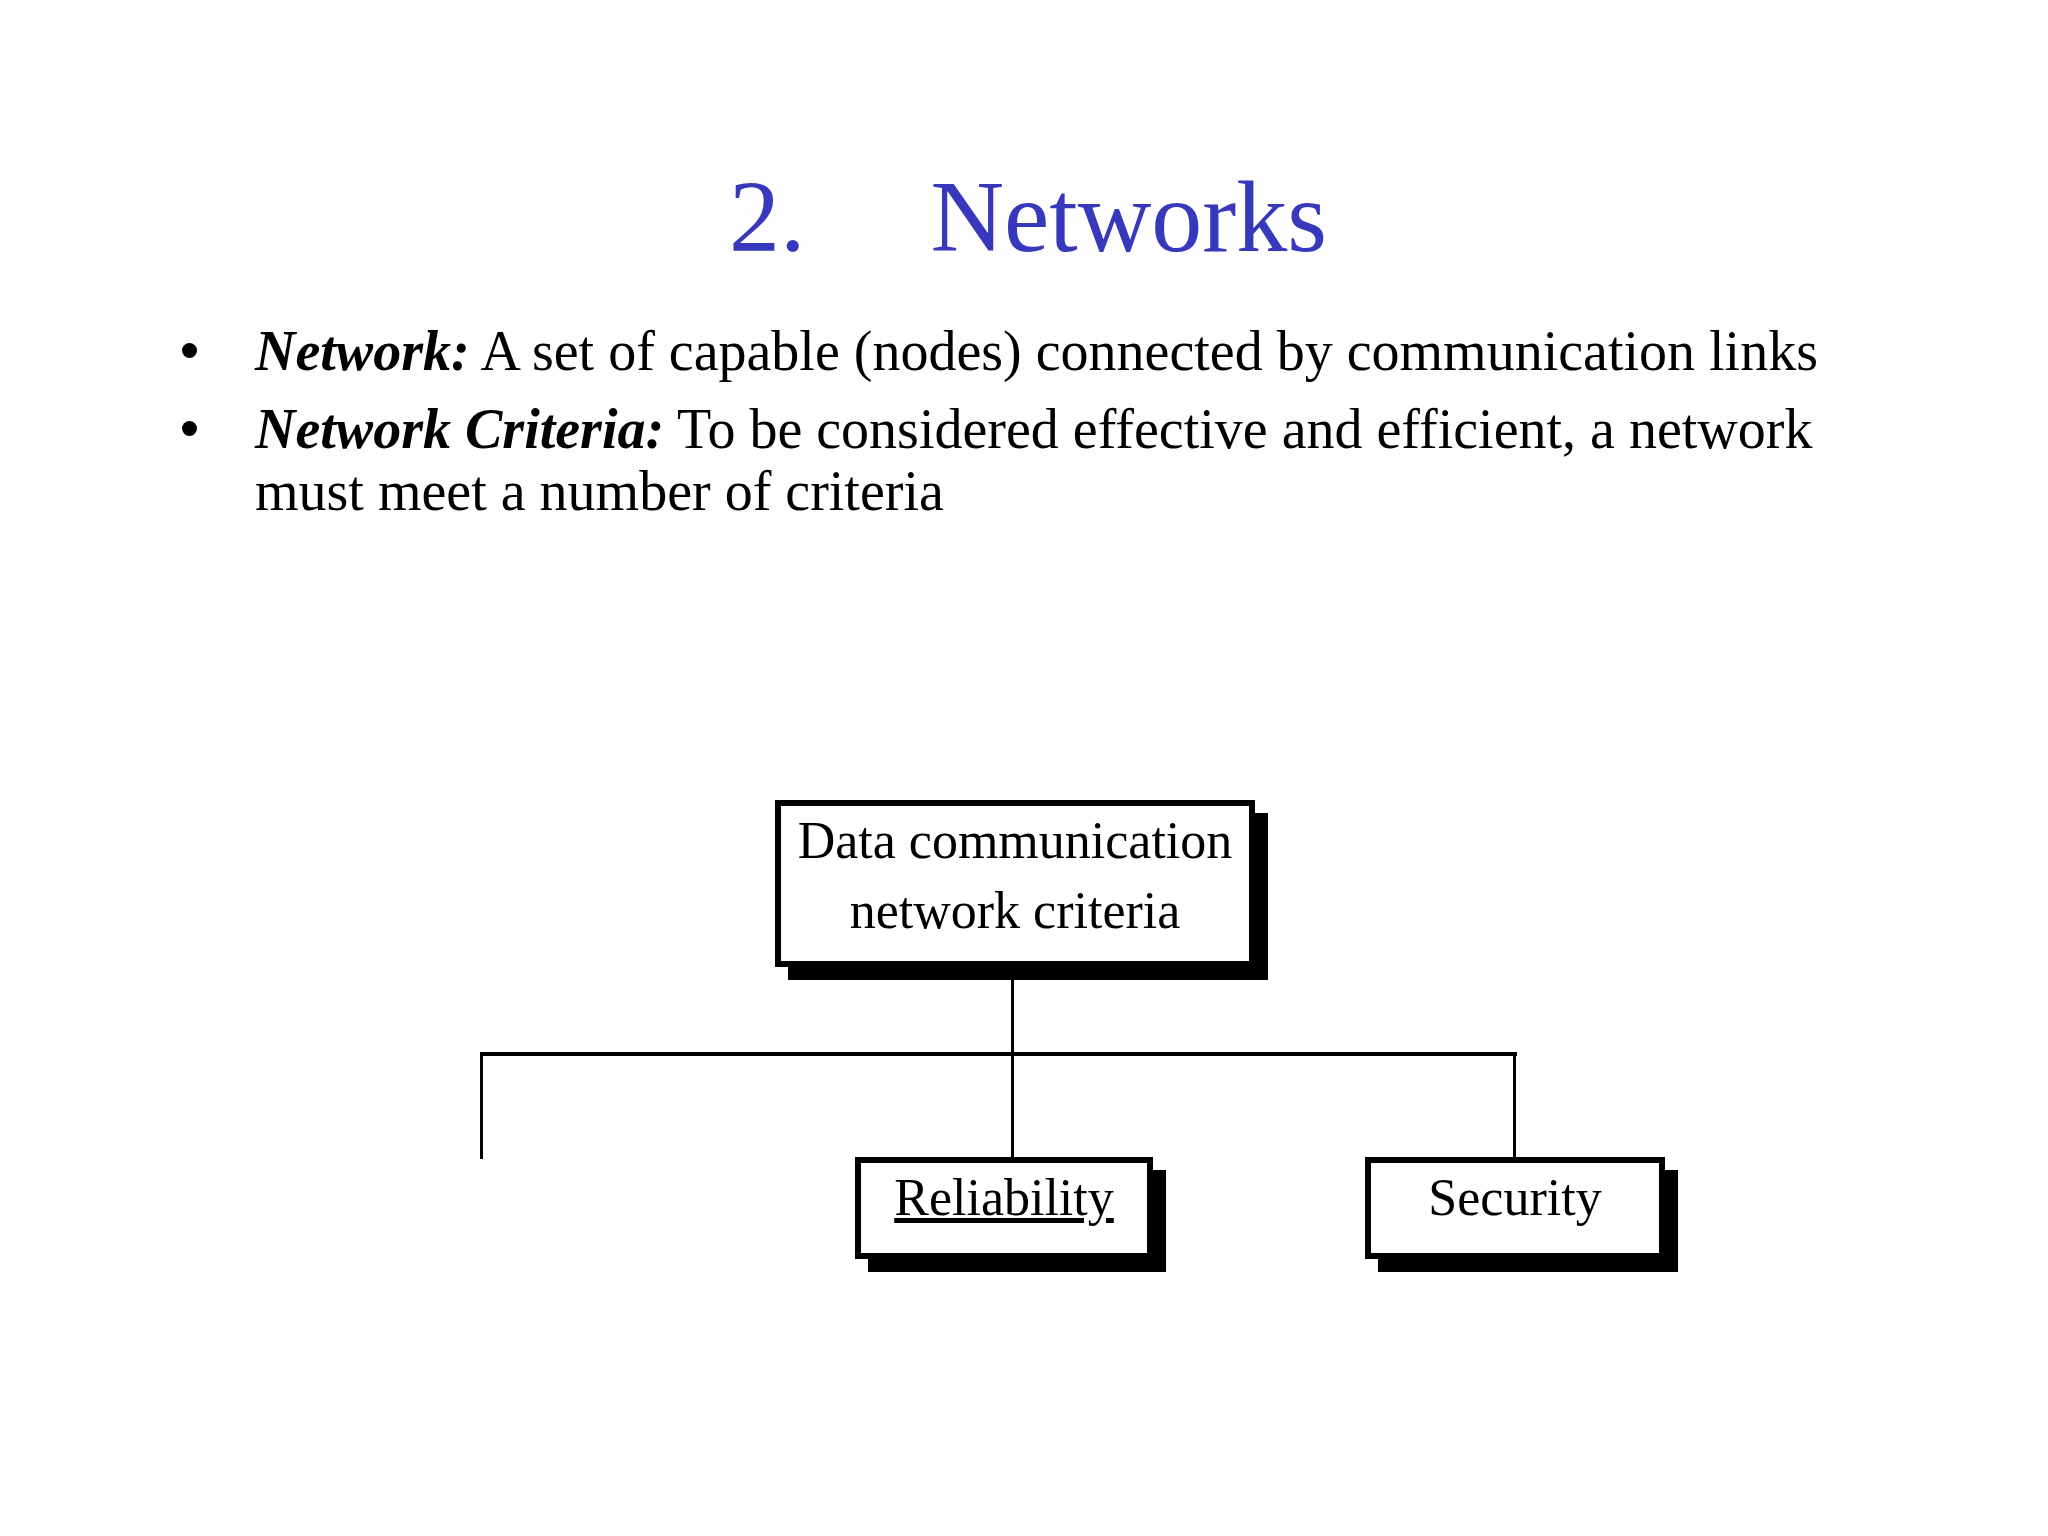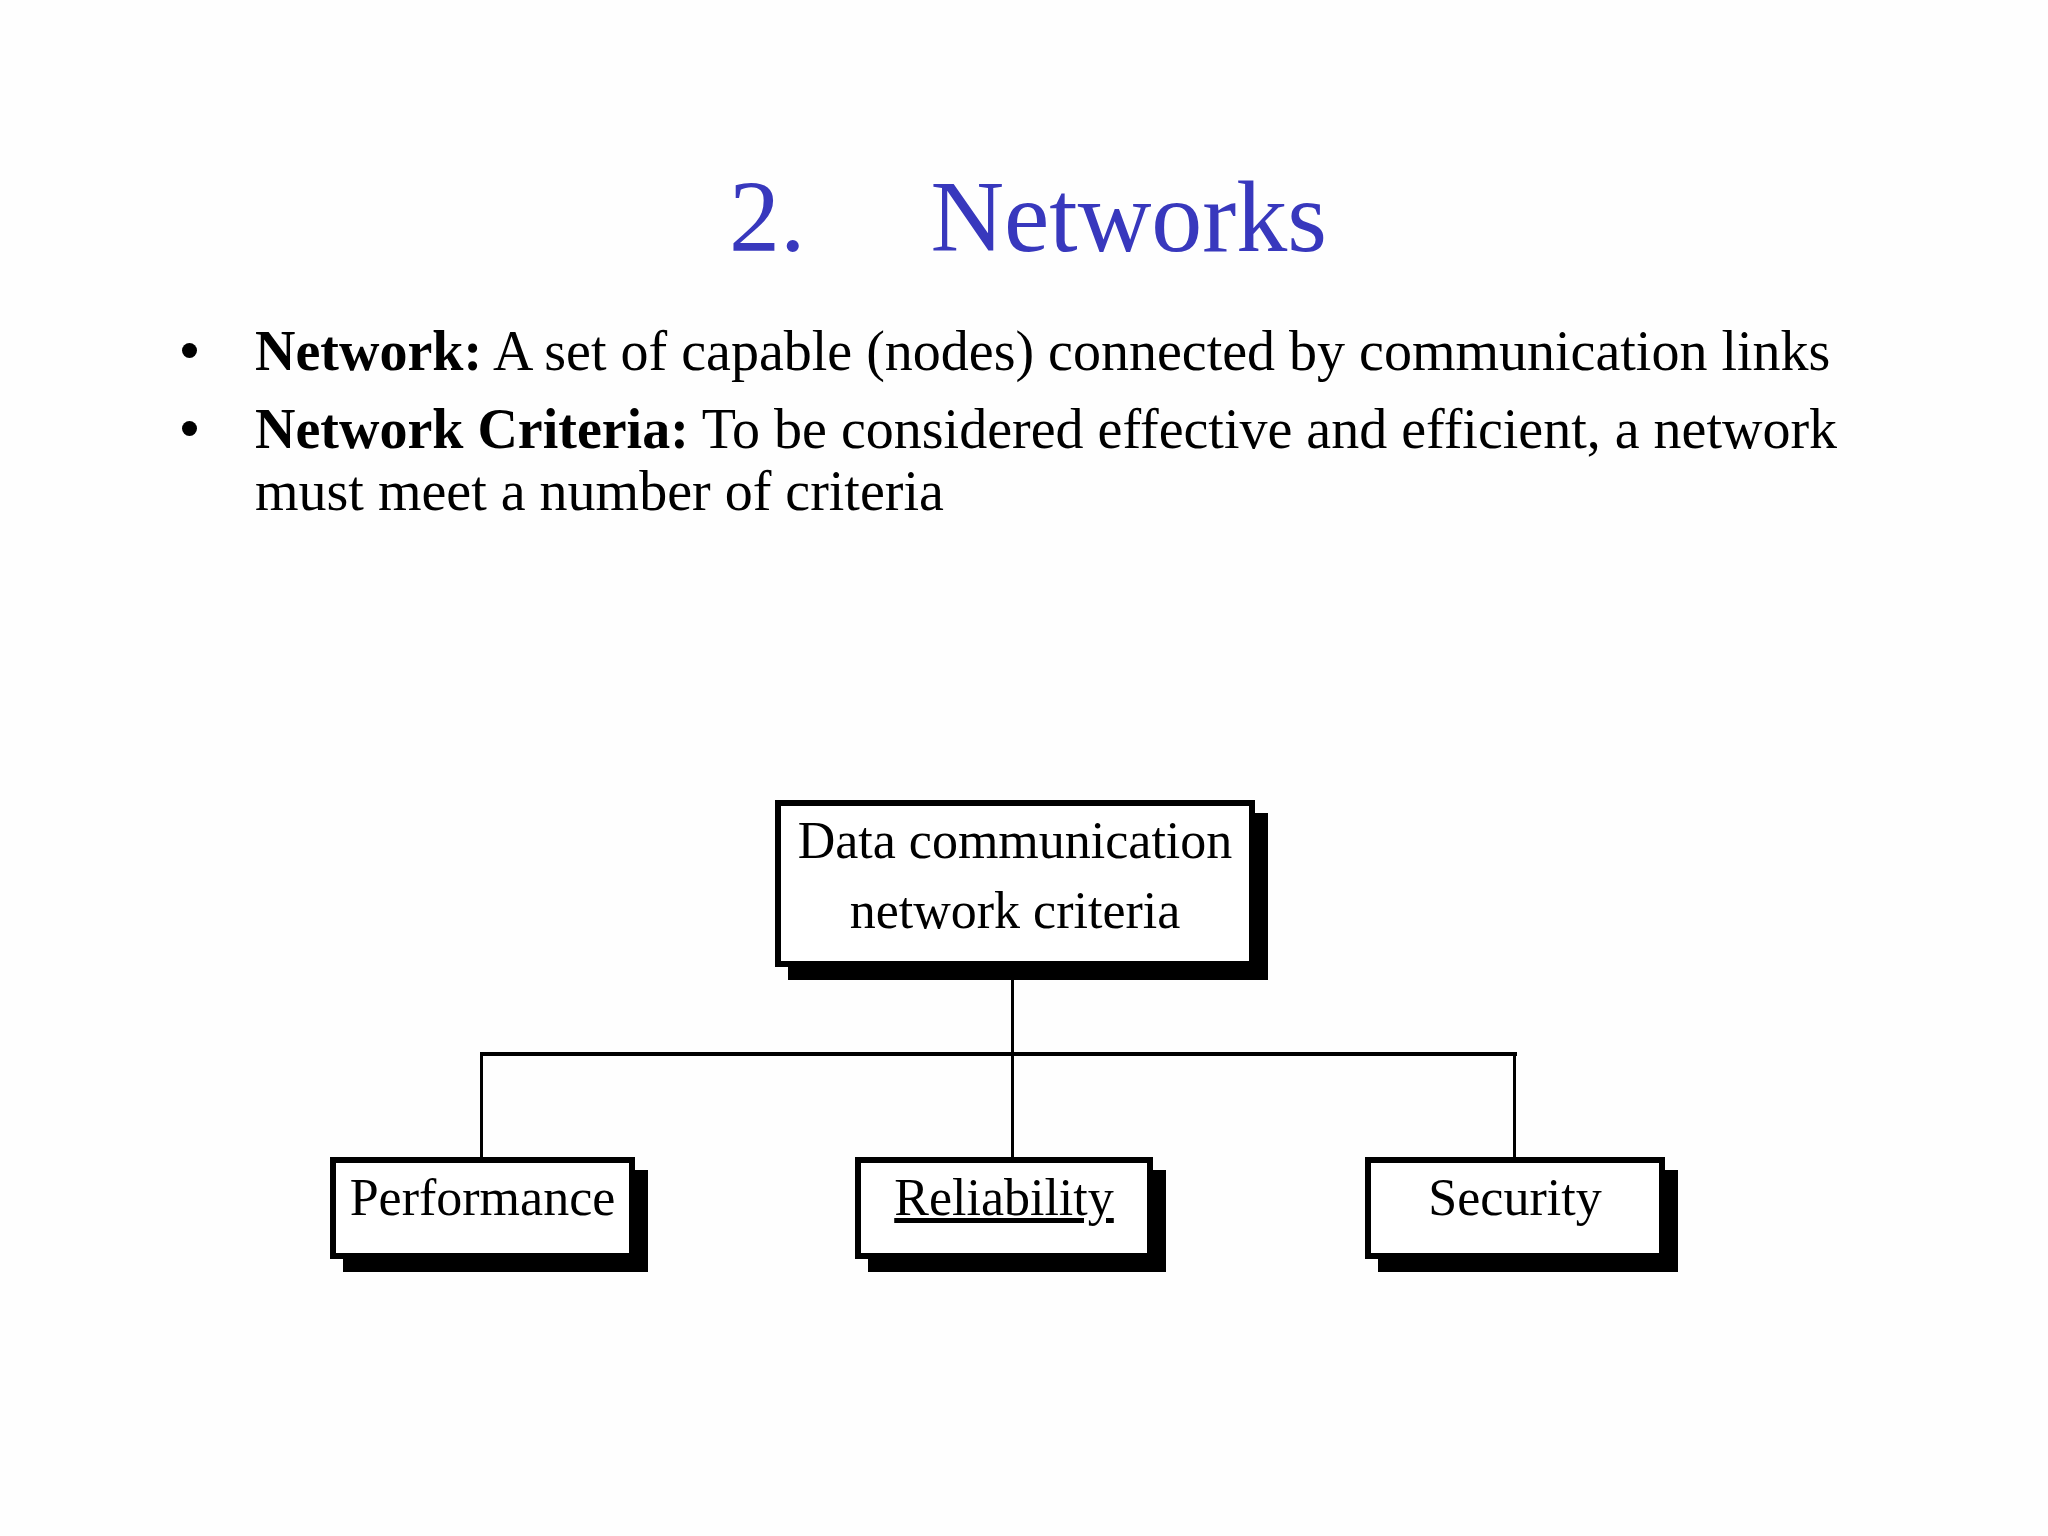--- a/index.html
+++ b/index.html
@@ -41,21 +41,21 @@
     margin:23px 0 0 0;
     border-radius:50%;
     background:#000;
   }
   .bullet-text{
     margin-left:58px;
     width:1680px;
     font-size:56px;
     line-height:62px;
   }
-  .bullet-text b{font-weight:bold;}
+  .bullet-text b{font-weight:bold;font-style:italic;}
 
   
   .diagram{position:absolute;left:0;top:0;width:2048px;height:1536px;pointer-events:none;}
   .conn{position:absolute;background:#000;}
   .conn-root-drop {left:1011px;top:976px;width:3px;height:80px;}
   .conn-h         {left:480px;top:1052px;width:1037px;height:4px;}
   .conn-left-drop {left:480px;top:1052px;width:3px;height:107px;}
   .conn-mid-drop  {left:1011px;top:1052px;width:3px;height:107px;}
   .conn-right-drop{left:1513px;top:1052px;width:3px;height:107px;}
 
@@ -106,23 +106,20 @@
     <div class="conn conn-root-drop"></div>
     <div class="conn conn-h"></div>
     <div class="conn conn-left-drop"></div>
     <div class="conn conn-mid-drop"></div>
     <div class="conn conn-right-drop"></div>
 
     <div class="node node-root">
       <span>Data communication network criteria</span>
     </div>
 
-    <div class="node node-performance">
-      <span>Performance</span>
-    </div>
 
     <div class="node node-reliability">
       <span>Reliability</span>
     </div>
 
     <div class="node node-security">
       <span>Security</span>
     </div>
 
   </div>

